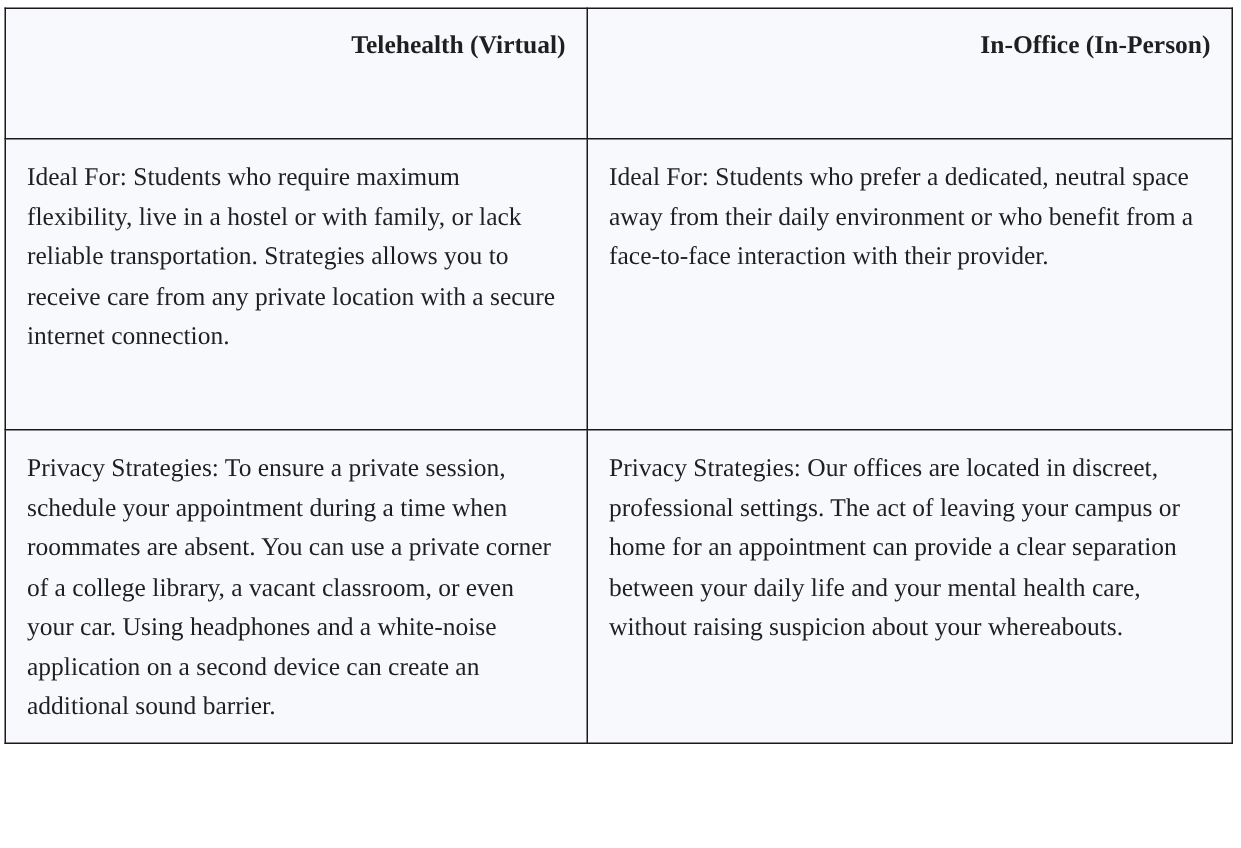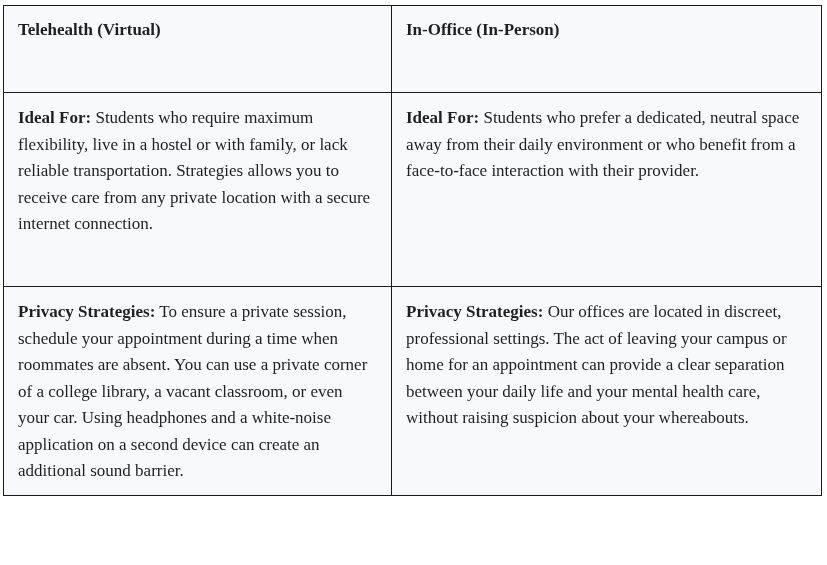--- a/index.html
+++ b/index.html
@@ -32,23 +32,24 @@
       text-align: left;
       padding: 11px 14px 10px 14px;
       line-height: 26.5px;
     }
     tr.head-row { height: 87px; }
     tr.ideal-row { height: 194px; }
     tr.privacy-row { height: 193px; }
     th {
       font-weight: bold;
       font-size: 17px;
+      text-align: right;
     }
     tr.ideal-row td, tr.privacy-row td { padding-top: 12px; }
-    .lead { font-weight: bold; }
+    .lead { font-weight: normal; }
   </style>
 </head>
 <body>
 
 <div class="table-wrap">
   <table>
     <colgroup>
       <col class="c1">
       <col class="c2">
     </colgroup>

